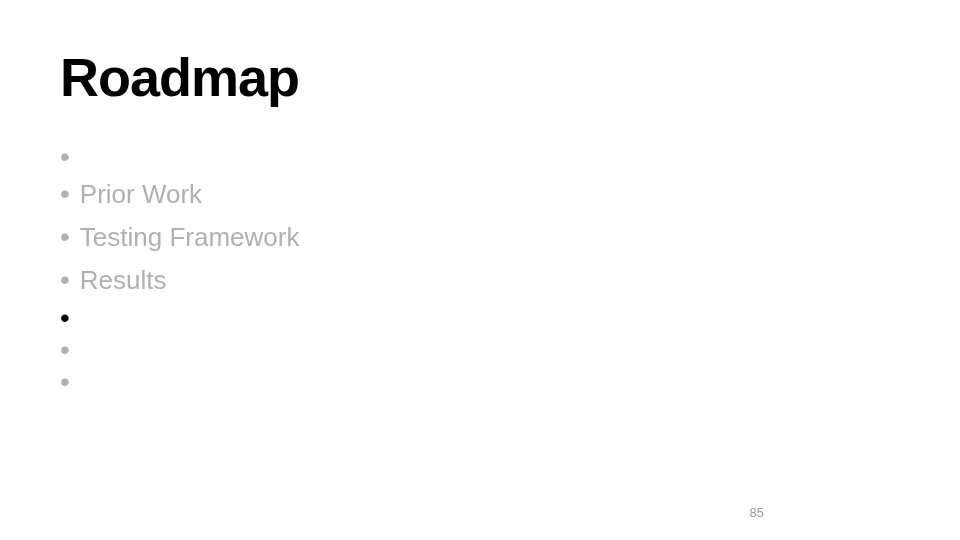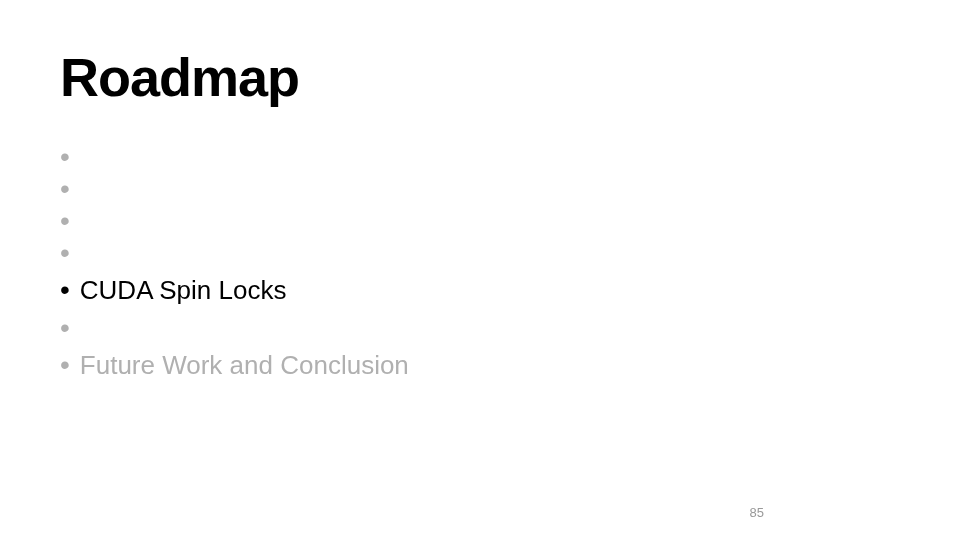--- a/index.html
+++ b/index.html
@@ -71,33 +71,34 @@
 <body>
 
 <div class="slide">
   <h1 class="title">Roadmap</h1>
   <ul class="bullet-list">
   <li>
         <span class="bullet-dot">•</span>
       </li>
       <li>
         <span class="bullet-dot">•</span>
+        <span>Prior Work</span>
+      </li>
+      <li>
+        <span class="bullet-dot">•</span>
+        <span>Testing Framework</span>
+      </li>
+      <li>
+        <span class="bullet-dot">•</span>
+        <span>Results</span>
+      </li>
+      <li class="active">
+        <span class="bullet-dot">•</span>
       </li>
       <li>
         <span class="bullet-dot">•</span>
       </li>
       <li>
         <span class="bullet-dot">•</span>
       </li>
-      <li class="active">
-        <span class="bullet-dot">•</span>
-        <span>CUDA Spin Locks</span>
-      </li>
-      <li>
-        <span class="bullet-dot">•</span>
-      </li>
-      <li>
-        <span class="bullet-dot">•</span>
-        <span>Future Work and Conclusion</span>
-      </li>
     </ul>
   <span class="page-number">85</span>
 </div>
 
 </body></html>

